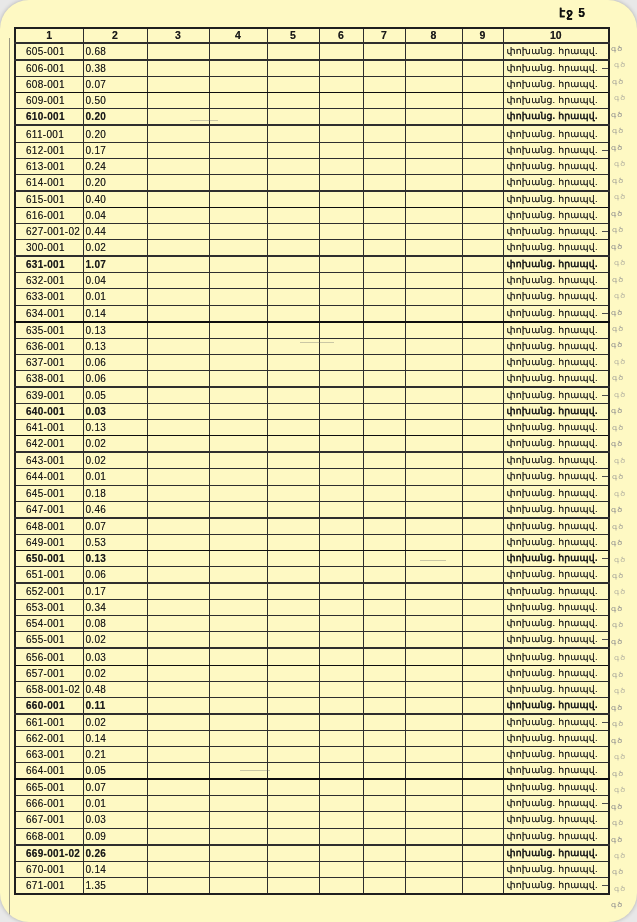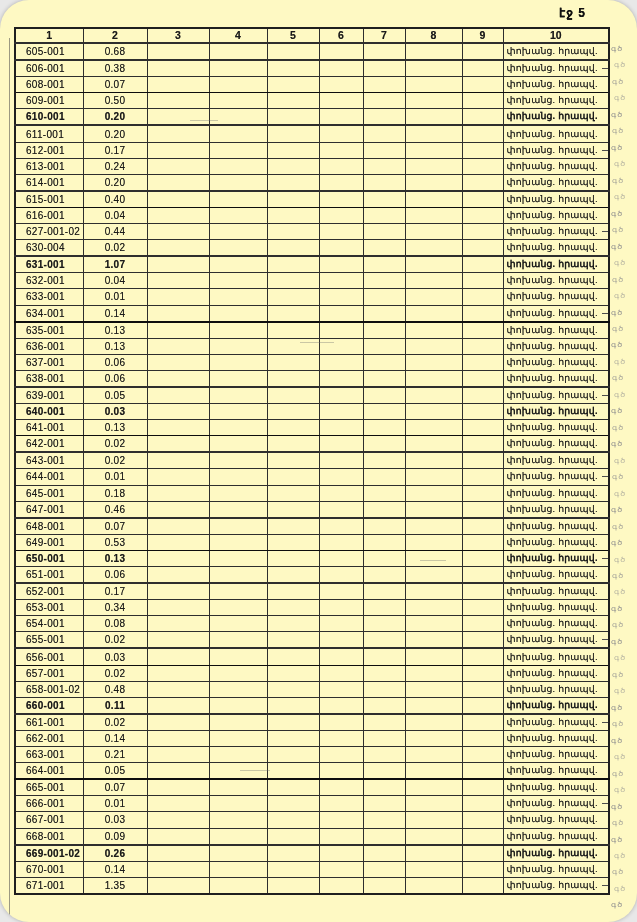--- a/index.html
+++ b/index.html
@@ -19,21 +19,21 @@
     border-collapse:collapse;table-layout:fixed;
     border:2px solid #1f1f1f;
   }
   th,td{
     border:1px solid #2e2e2e;overflow:hidden;white-space:nowrap;
     padding:0 2px;font-size:10px;line-height:15px;height:15.1px;
     text-shadow:0 0 .5px rgba(0,0,0,.55);
   }
   thead th{height:13px;line-height:13px;font-size:10.5px;font-weight:bold;text-align:center;border-bottom-width:2px;}
   td.c1{padding-left:10px;text-align:left;letter-spacing:.3px;}
-  td.c2{text-align:center;letter-spacing:.3px;}
+  td.c2{text-align:left;letter-spacing:.3px;}
   td.c10{font-size:9.3px;padding-left:3px;letter-spacing:.2px;}
   
   tbody tr:nth-child(4n+1) td{border-bottom-width:2px;}
   tbody tr:nth-child(7n+3) td{border-bottom-color:#0d0d0d;}
   tbody tr:nth-child(9n+5) td{border-top-color:#555;font-weight:bold;}
   tbody tr:nth-child(5n+2) td.c10::after{
     content:"";display:inline-block;width:13px;margin-left:4px;
     border-bottom:1px solid #4d4d4d;vertical-align:2px;
   }
   .margin-col{position:absolute;left:611px;top:44px;width:26px;}
@@ -218,21 +218,21 @@
           <td class="c3"></td>
           <td class="c4"></td>
           <td class="c5"></td>
           <td class="c6"></td>
           <td class="c7"></td>
           <td class="c8"></td>
           <td class="c9"></td>
           <td class="c10">փոխանց. հրապվ.</td>
         </tr>
         <tr>
-          <td class="c1">630-004</td>
+          <td class="c1">300-001</td>
           <td class="c2">0.02</td>
           <td class="c3"></td>
           <td class="c4"></td>
           <td class="c5"></td>
           <td class="c6"></td>
           <td class="c7"></td>
           <td class="c8"></td>
           <td class="c9"></td>
           <td class="c10">փոխանց. հրապվ.</td>
         </tr>

